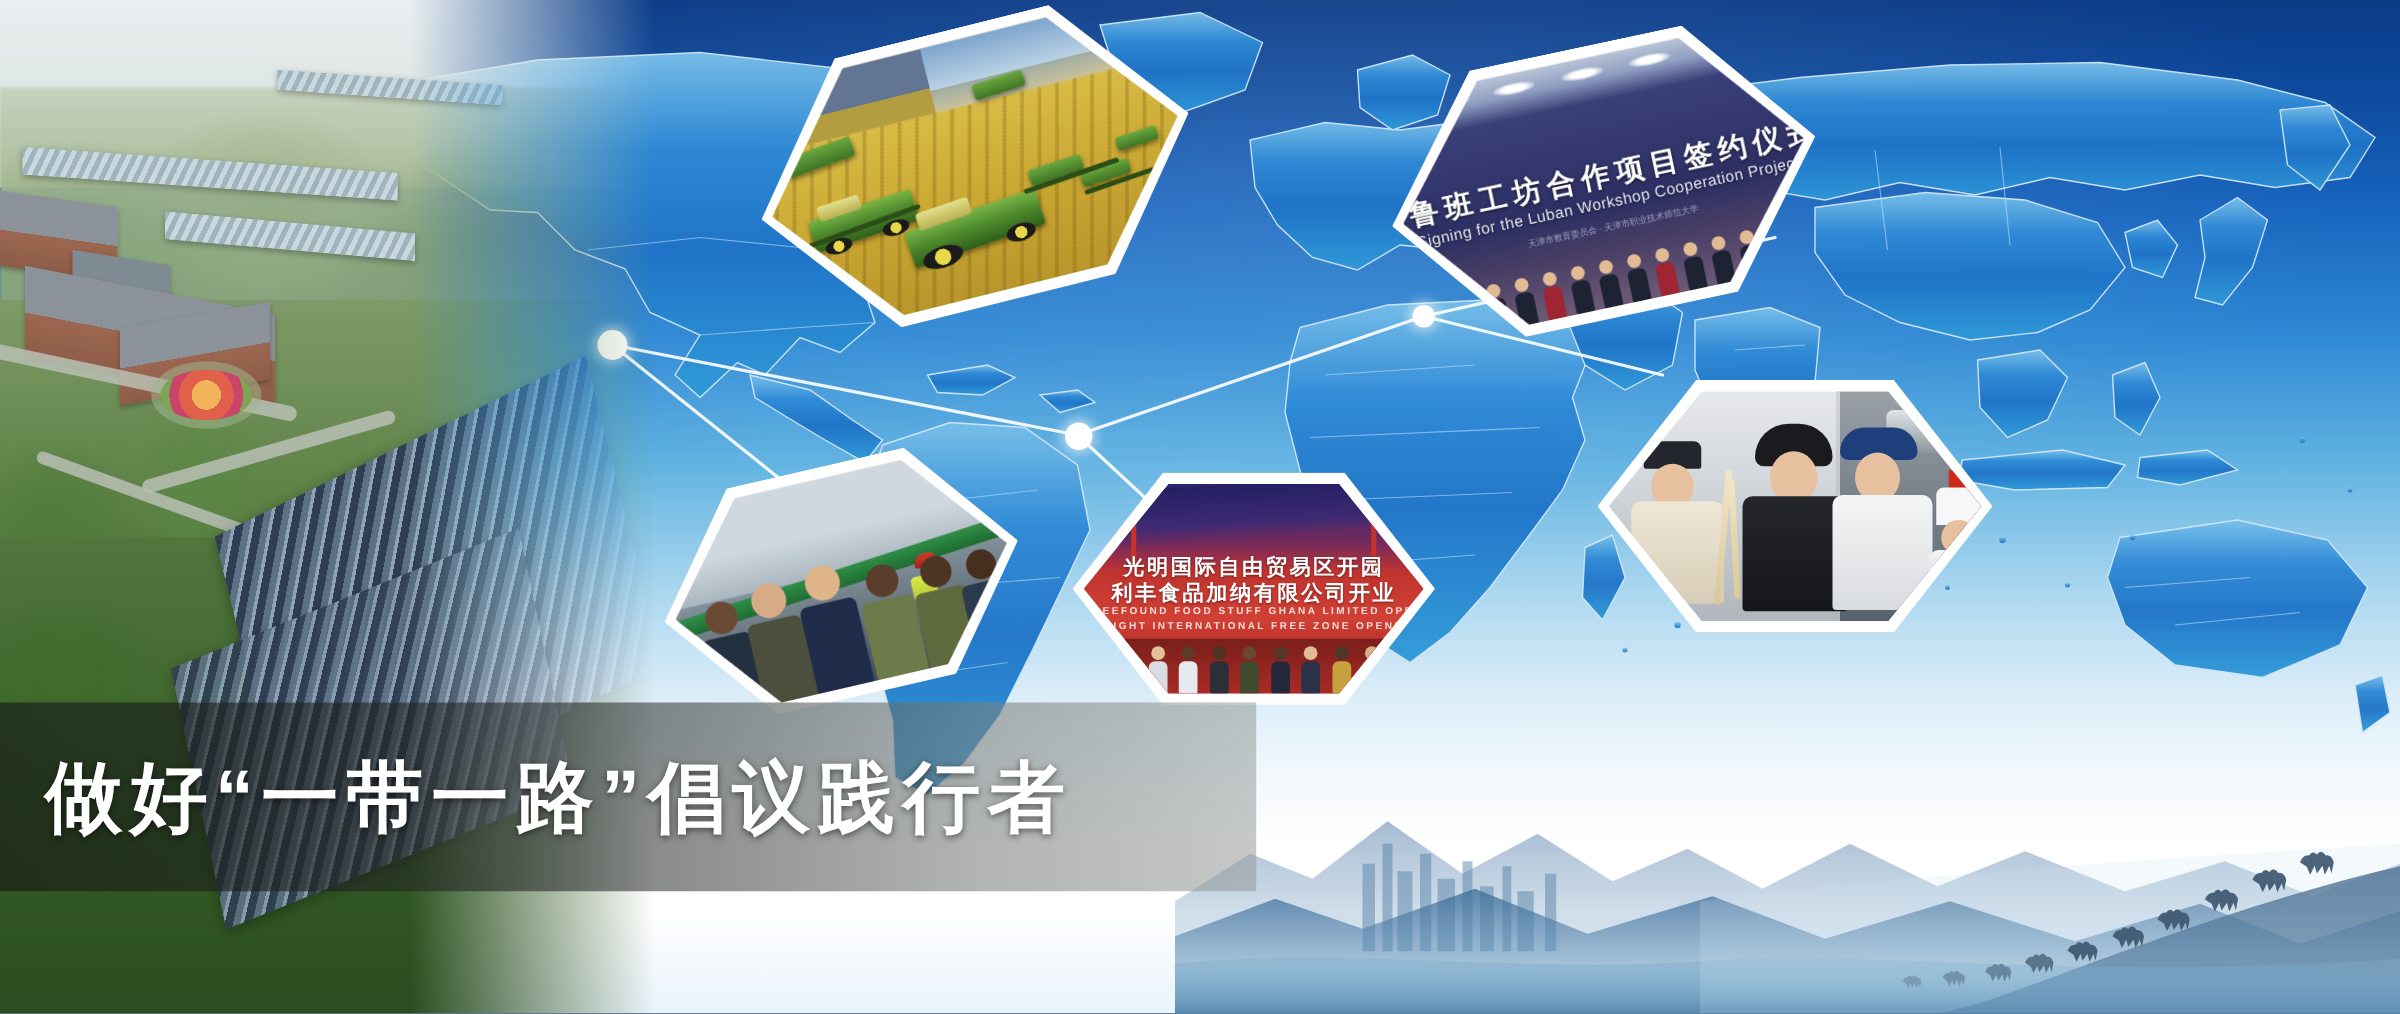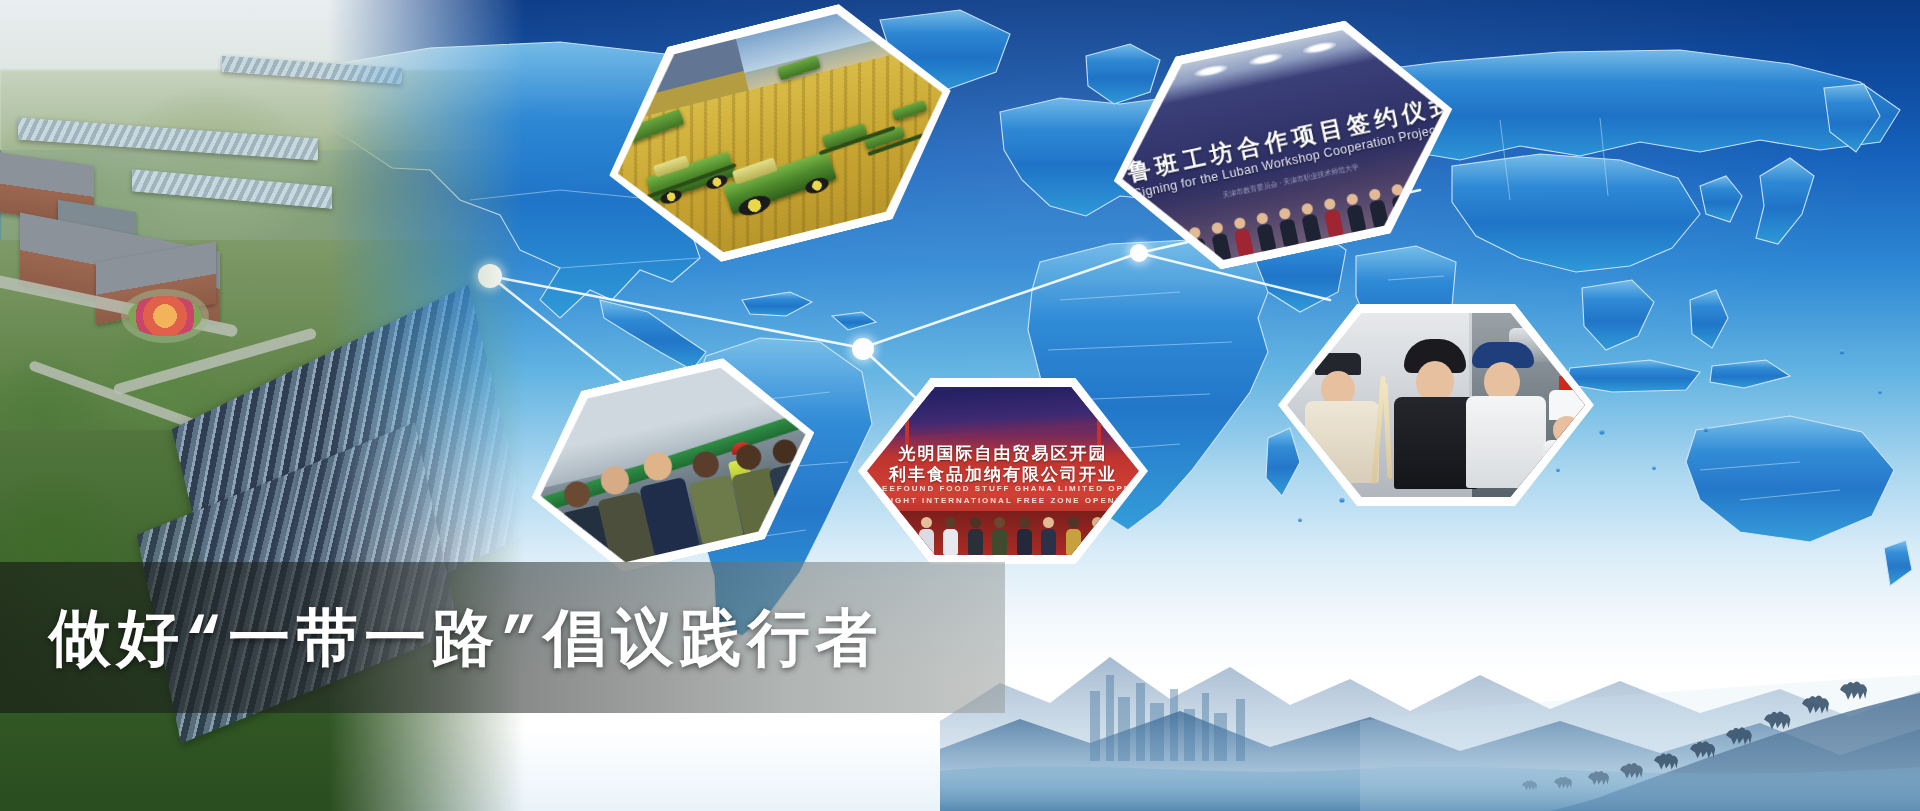--- a/index.html
+++ b/index.html
@@ -288,23 +288,23 @@
     background:linear-gradient(to bottom,#d52b1e,#a81d13);
   }
 
   
   .banner{
     position:absolute;left:0;top:562px;width:1005px;height:151px;
     background:linear-gradient(to right, rgba(20,22,20,.62) 0%, rgba(40,44,42,.60) 45%, rgba(120,126,124,.58) 78%, rgba(150,156,154,.55) 100%);
     display:flex;align-items:center;
   }
   .banner-title{
-    margin-left:49px;
+    margin-left:36px;
     color:#fff;font-size:62px;font-weight:700;letter-spacing:6px;white-space:nowrap;
-    font-family:Liberation Mono, monospace;
+    font-family:Liberation Sans, sans-serif;
     text-shadow:0 2px 6px rgba(0,0,0,.55);
   }
 
   .node{
     position:absolute;border-radius:50%;background:#fff;
     box-shadow:0 0 9px 3px rgba(255,255,255,.55);
   }
 </style>
 </head>
 <body>

